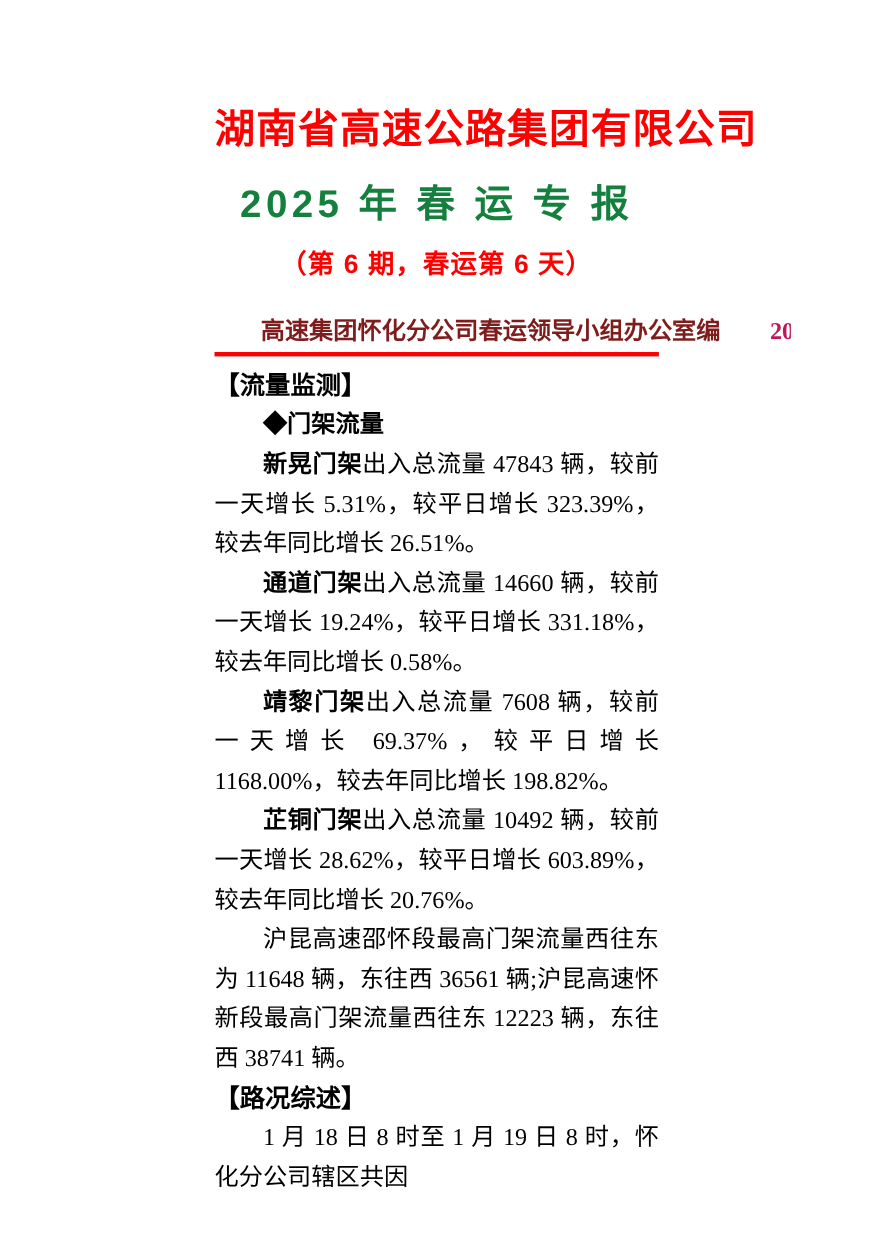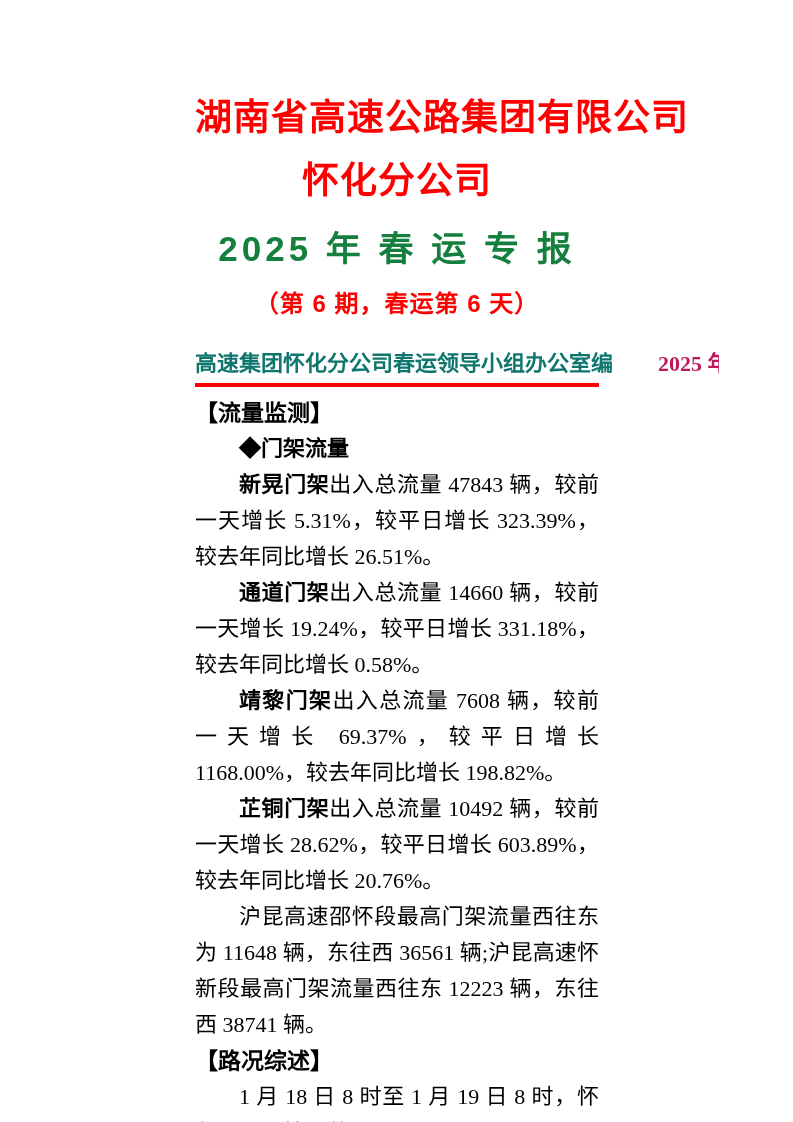--- a/index.html
+++ b/index.html
@@ -59,21 +59,22 @@
     margin-top: 32px;
     padding-bottom: 6px;
     border-bottom: 4px solid #fe0000;
     font-size: 22px;
     font-weight: bold;
     line-height: 26px;
     white-space: nowrap;
   }
   .editor-label {
     font-family: "Liberation Sans", sans-serif;
-    color: #0f766e;
+    color: #7f1d1d;
+    margin-left: 42px;
   }
   .issue-date {
     font-family: "Liberation Serif", serif;
     color: #be185d;
     margin-left: 45px;
   }
   
   .doc-body {
     margin-top: 8px;
   }
@@ -101,21 +102,20 @@
     font-weight: bold;
   }
 </style>
 </head>
 <body>
 
 <div class="page">
 
   <header class="doc-header">
     <div class="title-main">湖南省高速公路集团有限公司</div>
-    <div class="title-main">怀化分公司</div>
     <div class="report-title">2025 年 春 运 专 报</div>
     <div class="issue-subtitle">（第 6 期，春运第 6 天）</div>
   </header>
 
   <div class="editor-row">
     <span class="editor-label">高速集团怀化分公司春运领导小组办公室编</span>
     <span class="issue-date">2025 年 1 月 19 日</span>
   </div>
 
   <main class="doc-body">

